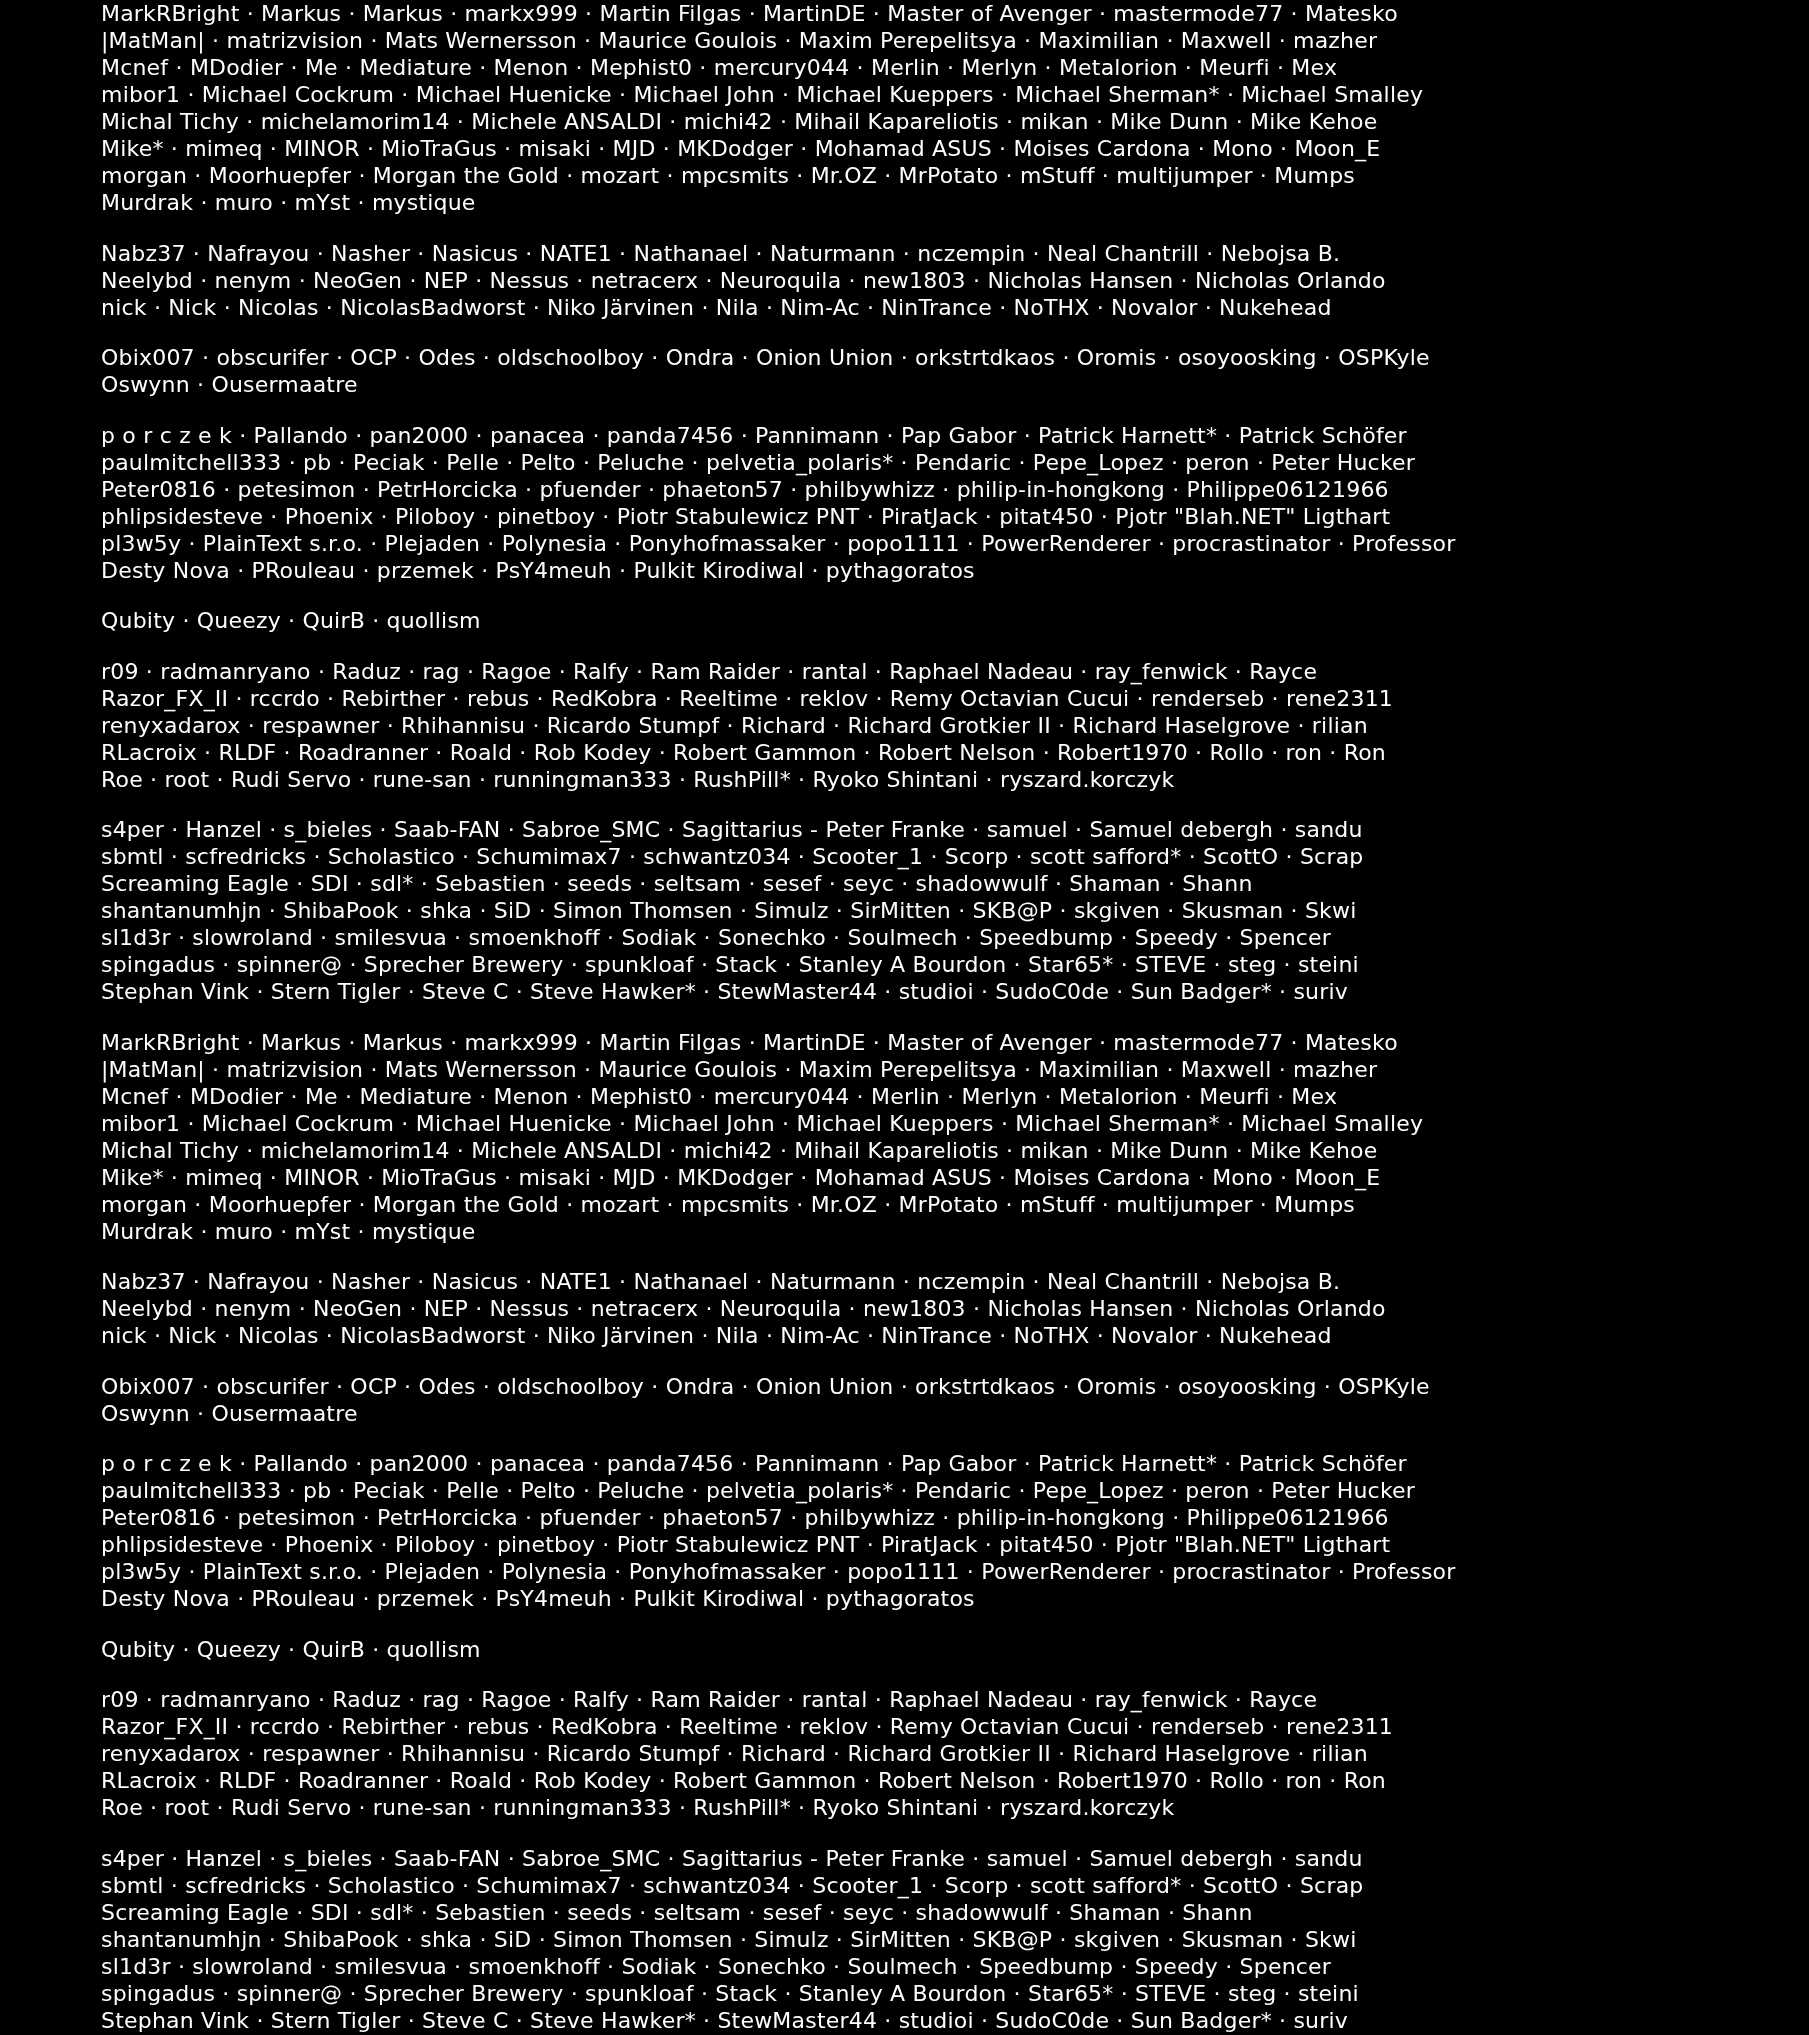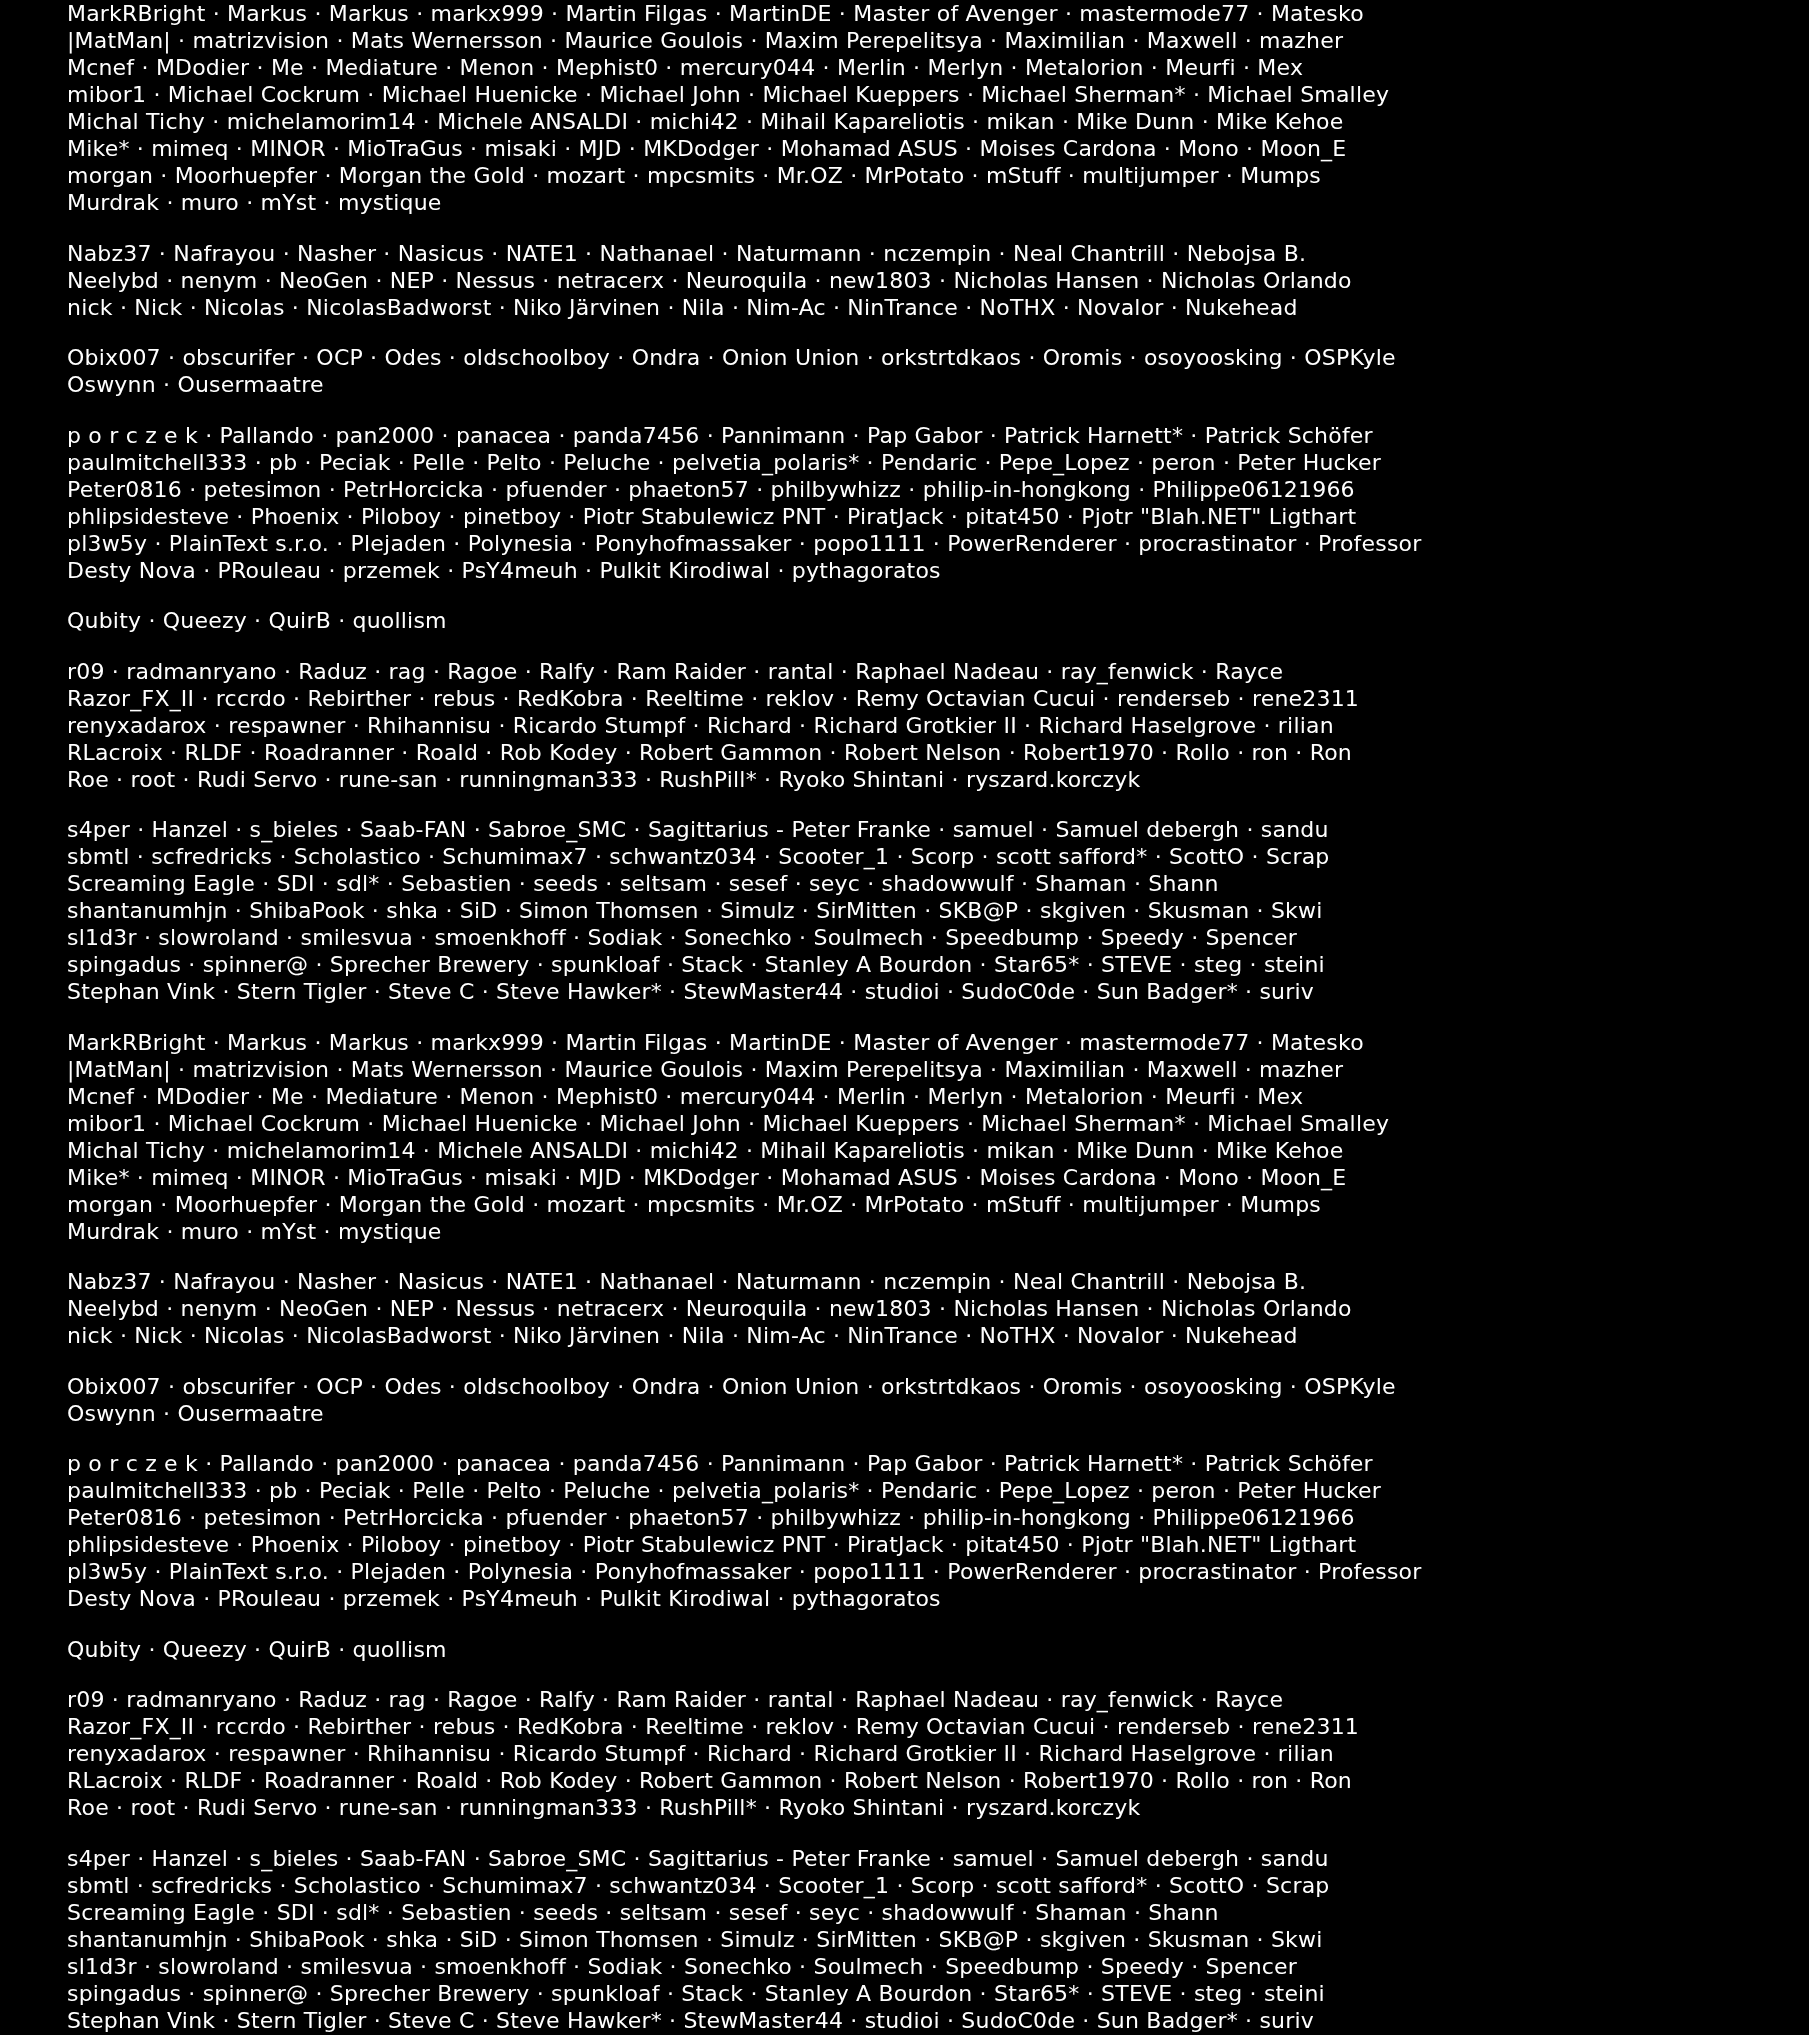--- a/index.html
+++ b/index.html
@@ -8,21 +8,21 @@
     background: #000000;
     color: #ffffff;
   }
   body {
     width: 1809px;
     height: 2035px;
     overflow: hidden;
     font-family: "DejaVu Sans", sans-serif;
   }
   #credits {
-    padding: 0 131px 0 67px;
+    padding: 0 131px 0 101px;
     box-sizing: border-box;
   }
   .block {
     margin: 0 0 23.5px 0;
   }
   .block:last-child {
     margin-bottom: 0;
   }
   .line {
     font-size: 22px;

